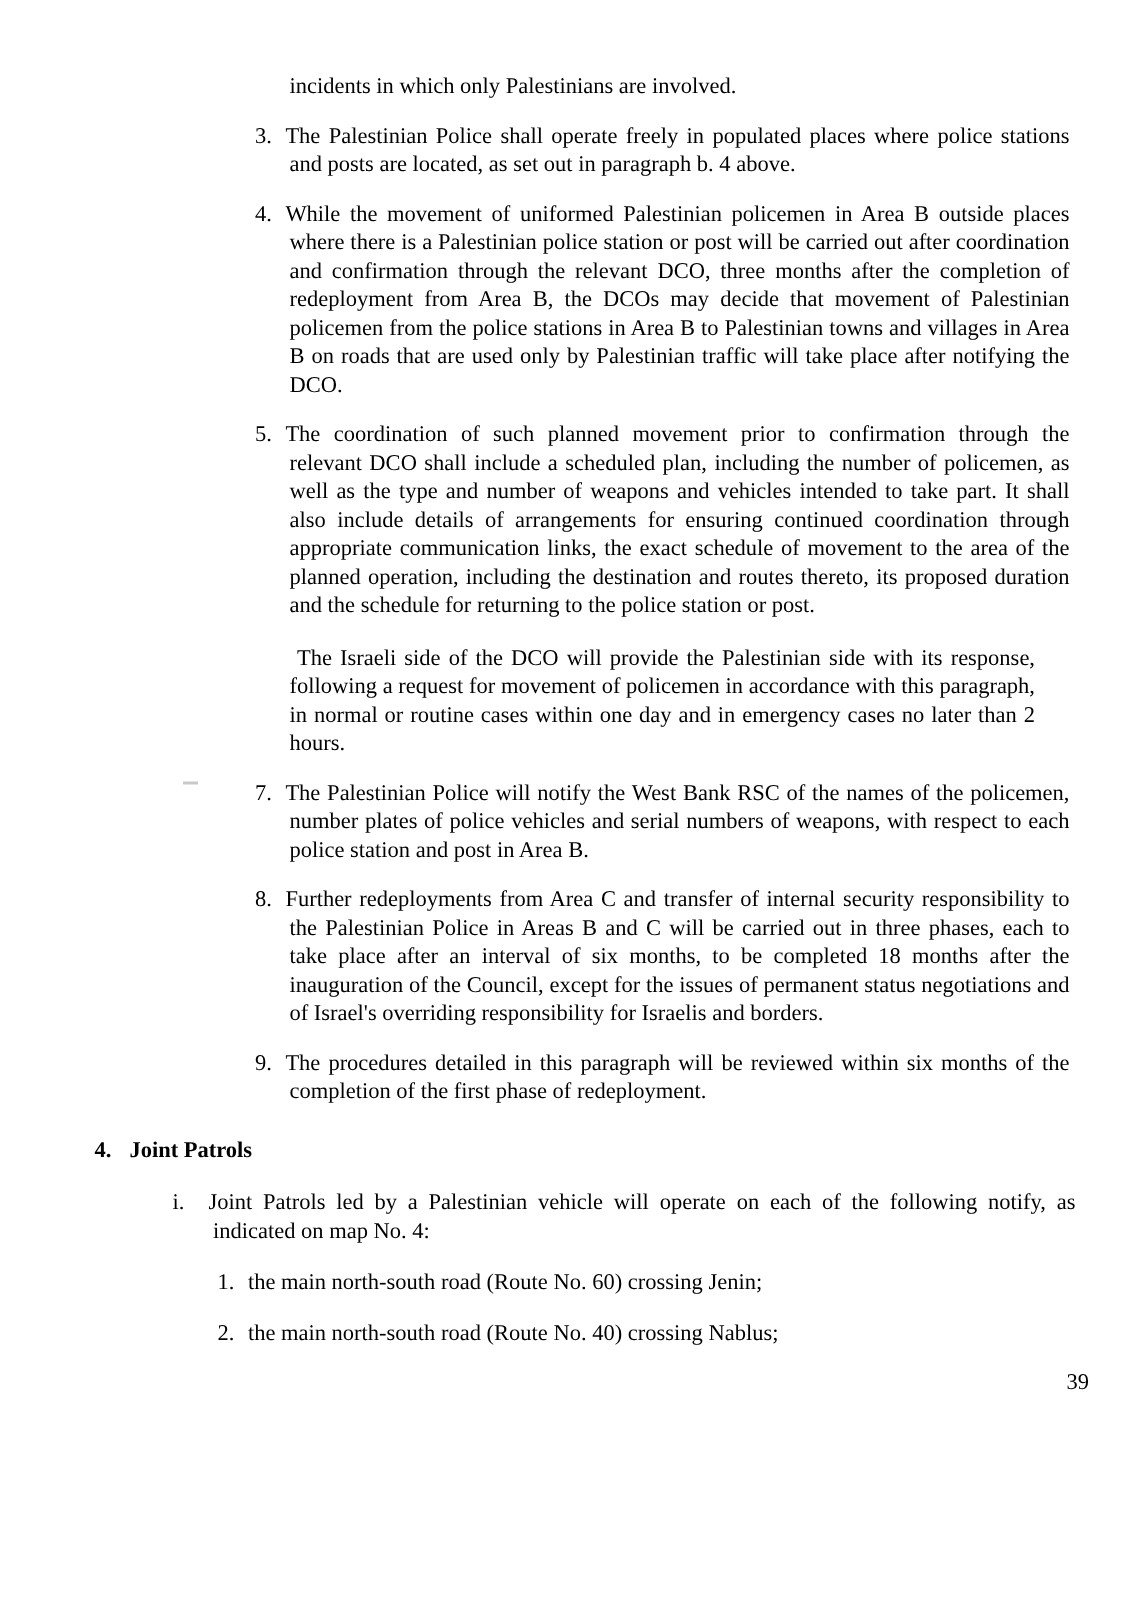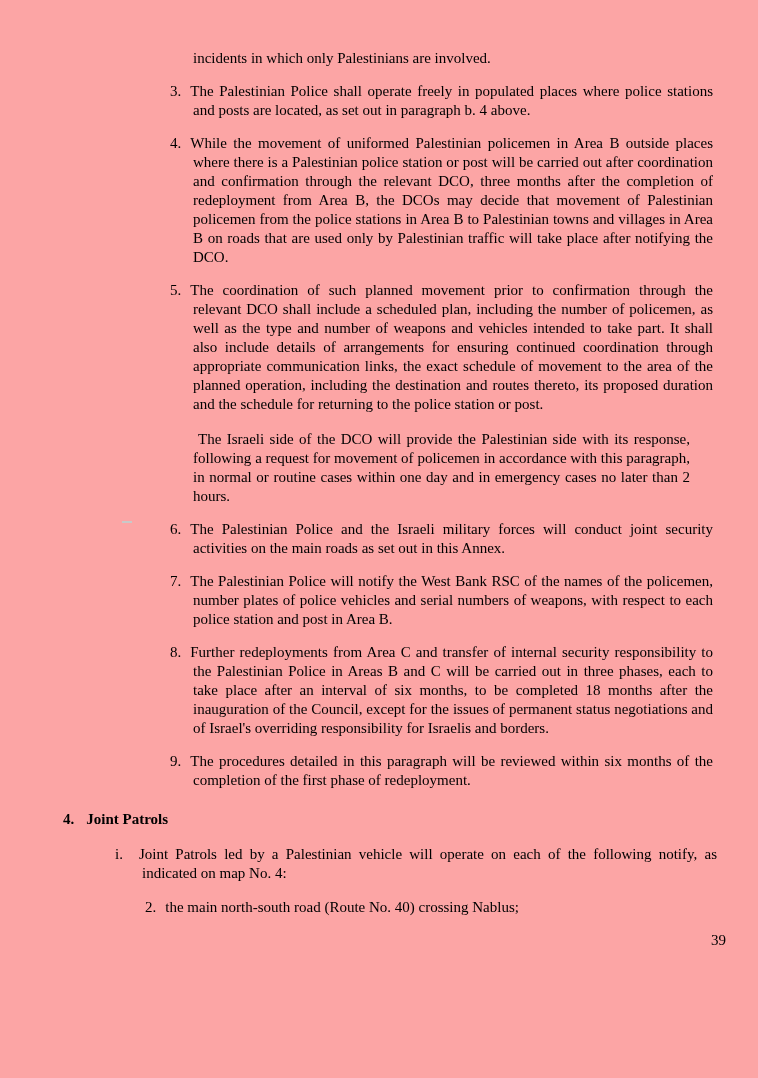--- a/index.html
+++ b/index.html
@@ -1,21 +1,21 @@
 <!DOCTYPE html>
 <html><head>
 <meta charset="utf-8">
 <style>
   html, body { margin: 0; padding: 0; background: #e8e8e8; }
   .page {
     position: relative;
     width: 758px;
     height: 1078px;
     margin: 0 auto;
-    background: #fca5a5;
+    background: #ffffff;
     font-family: "Liberation Serif", "DejaVu Serif", serif;
     font-size: 15px;
     line-height: 19px;
     color: #000000;
     overflow: hidden;
   }
   .content { padding-top: 49px; }
   p { margin: 0; }
 
   .frag {
@@ -89,32 +89,32 @@
     <p class="frag"><span>incidents in which only Palestinians are involved.</span></p>
 
     <p class="num-item"><span class="marker">3.</span><span>The Palestinian Police shall operate freely in populated places where police stations and posts are located, as set out in paragraph b. 4 above.</span></p>
 
     <p class="num-item"><span class="marker">4.</span><span>While the movement of uniformed Palestinian policemen in Area B outside places where there is a Palestinian police station or post will be carried out after coordination and confirmation through the relevant DCO, three months after the completion of redeployment from Area B, the DCOs may decide that movement of Palestinian policemen from the police stations in Area B to Palestinian towns and villages in Area B on roads that are used only by Palestinian traffic will take place after notifying the DCO.</span></p>
 
     <p class="num-item"><span class="marker">5.</span><span>The coordination of such planned movement prior to confirmation through the relevant DCO shall include a scheduled plan, including the number of policemen, as well as the type and number of weapons and vehicles intended to take part. It shall also include details of arrangements for ensuring continued coordination through appropriate communication links, the exact schedule of movement to the area of the planned operation, including the destination and routes thereto, its proposed duration and the schedule for returning to the police station or post.</span></p>
 
     <p class="cont"><span>The Israeli side of the DCO will provide the Palestinian side with its response, following a request for movement of policemen in accordance with this paragraph, in normal or routine cases within one day and in emergency cases no later than 2 hours.</span></p>
 
-    <p class="num-item"><span class="marker">6.</span><span>The Palestinian Police and the Israeli military forces will conduct joint security activities on the main roads as set out in this Annex.</span></p>
 
     <p class="num-item"><span class="marker">7.</span><span>The Palestinian Police will notify the West Bank RSC of the names of the policemen, number plates of police vehicles and serial numbers of weapons, with respect to each police station and post in Area B.</span></p>
 
     <p class="num-item"><span class="marker">8.</span><span>Further redeployments from Area C and transfer of internal security responsibility to the Palestinian Police in Areas B and C will be carried out in three phases, each to take place after an interval of six months, to be completed 18 months after the inauguration of the Council, except for the issues of permanent status negotiations and of Israel's overriding responsibility for Israelis and borders.</span></p>
 
     <p class="num-item"><span class="marker">9.</span><span>The procedures detailed in this paragraph will be reviewed within six months of the completion of the first phase of redeployment.</span></p>
 
     <p class="heading"><span class="marker">4.</span><span>Joint Patrols</span></p>
 
     <p class="sub-item"><span class="marker">i.</span><span>Joint Patrols led by a Palestinian vehicle will operate on each of the following notify, as indicated on map No. 4:</span></p>
 
+    <p class="road-item"><span class="marker">1.</span><span>the main north-south road (Route No. 60) crossing Jenin;</span></p>
 
     <p class="road-item"><span class="marker">2.</span><span>the main north-south road (Route No. 40) crossing Nablus;</span></p>
 
     <p class="page-num">39</p>
 
   </div>
   <div class="speck"></div>
 </div>
 
 </body></html>

